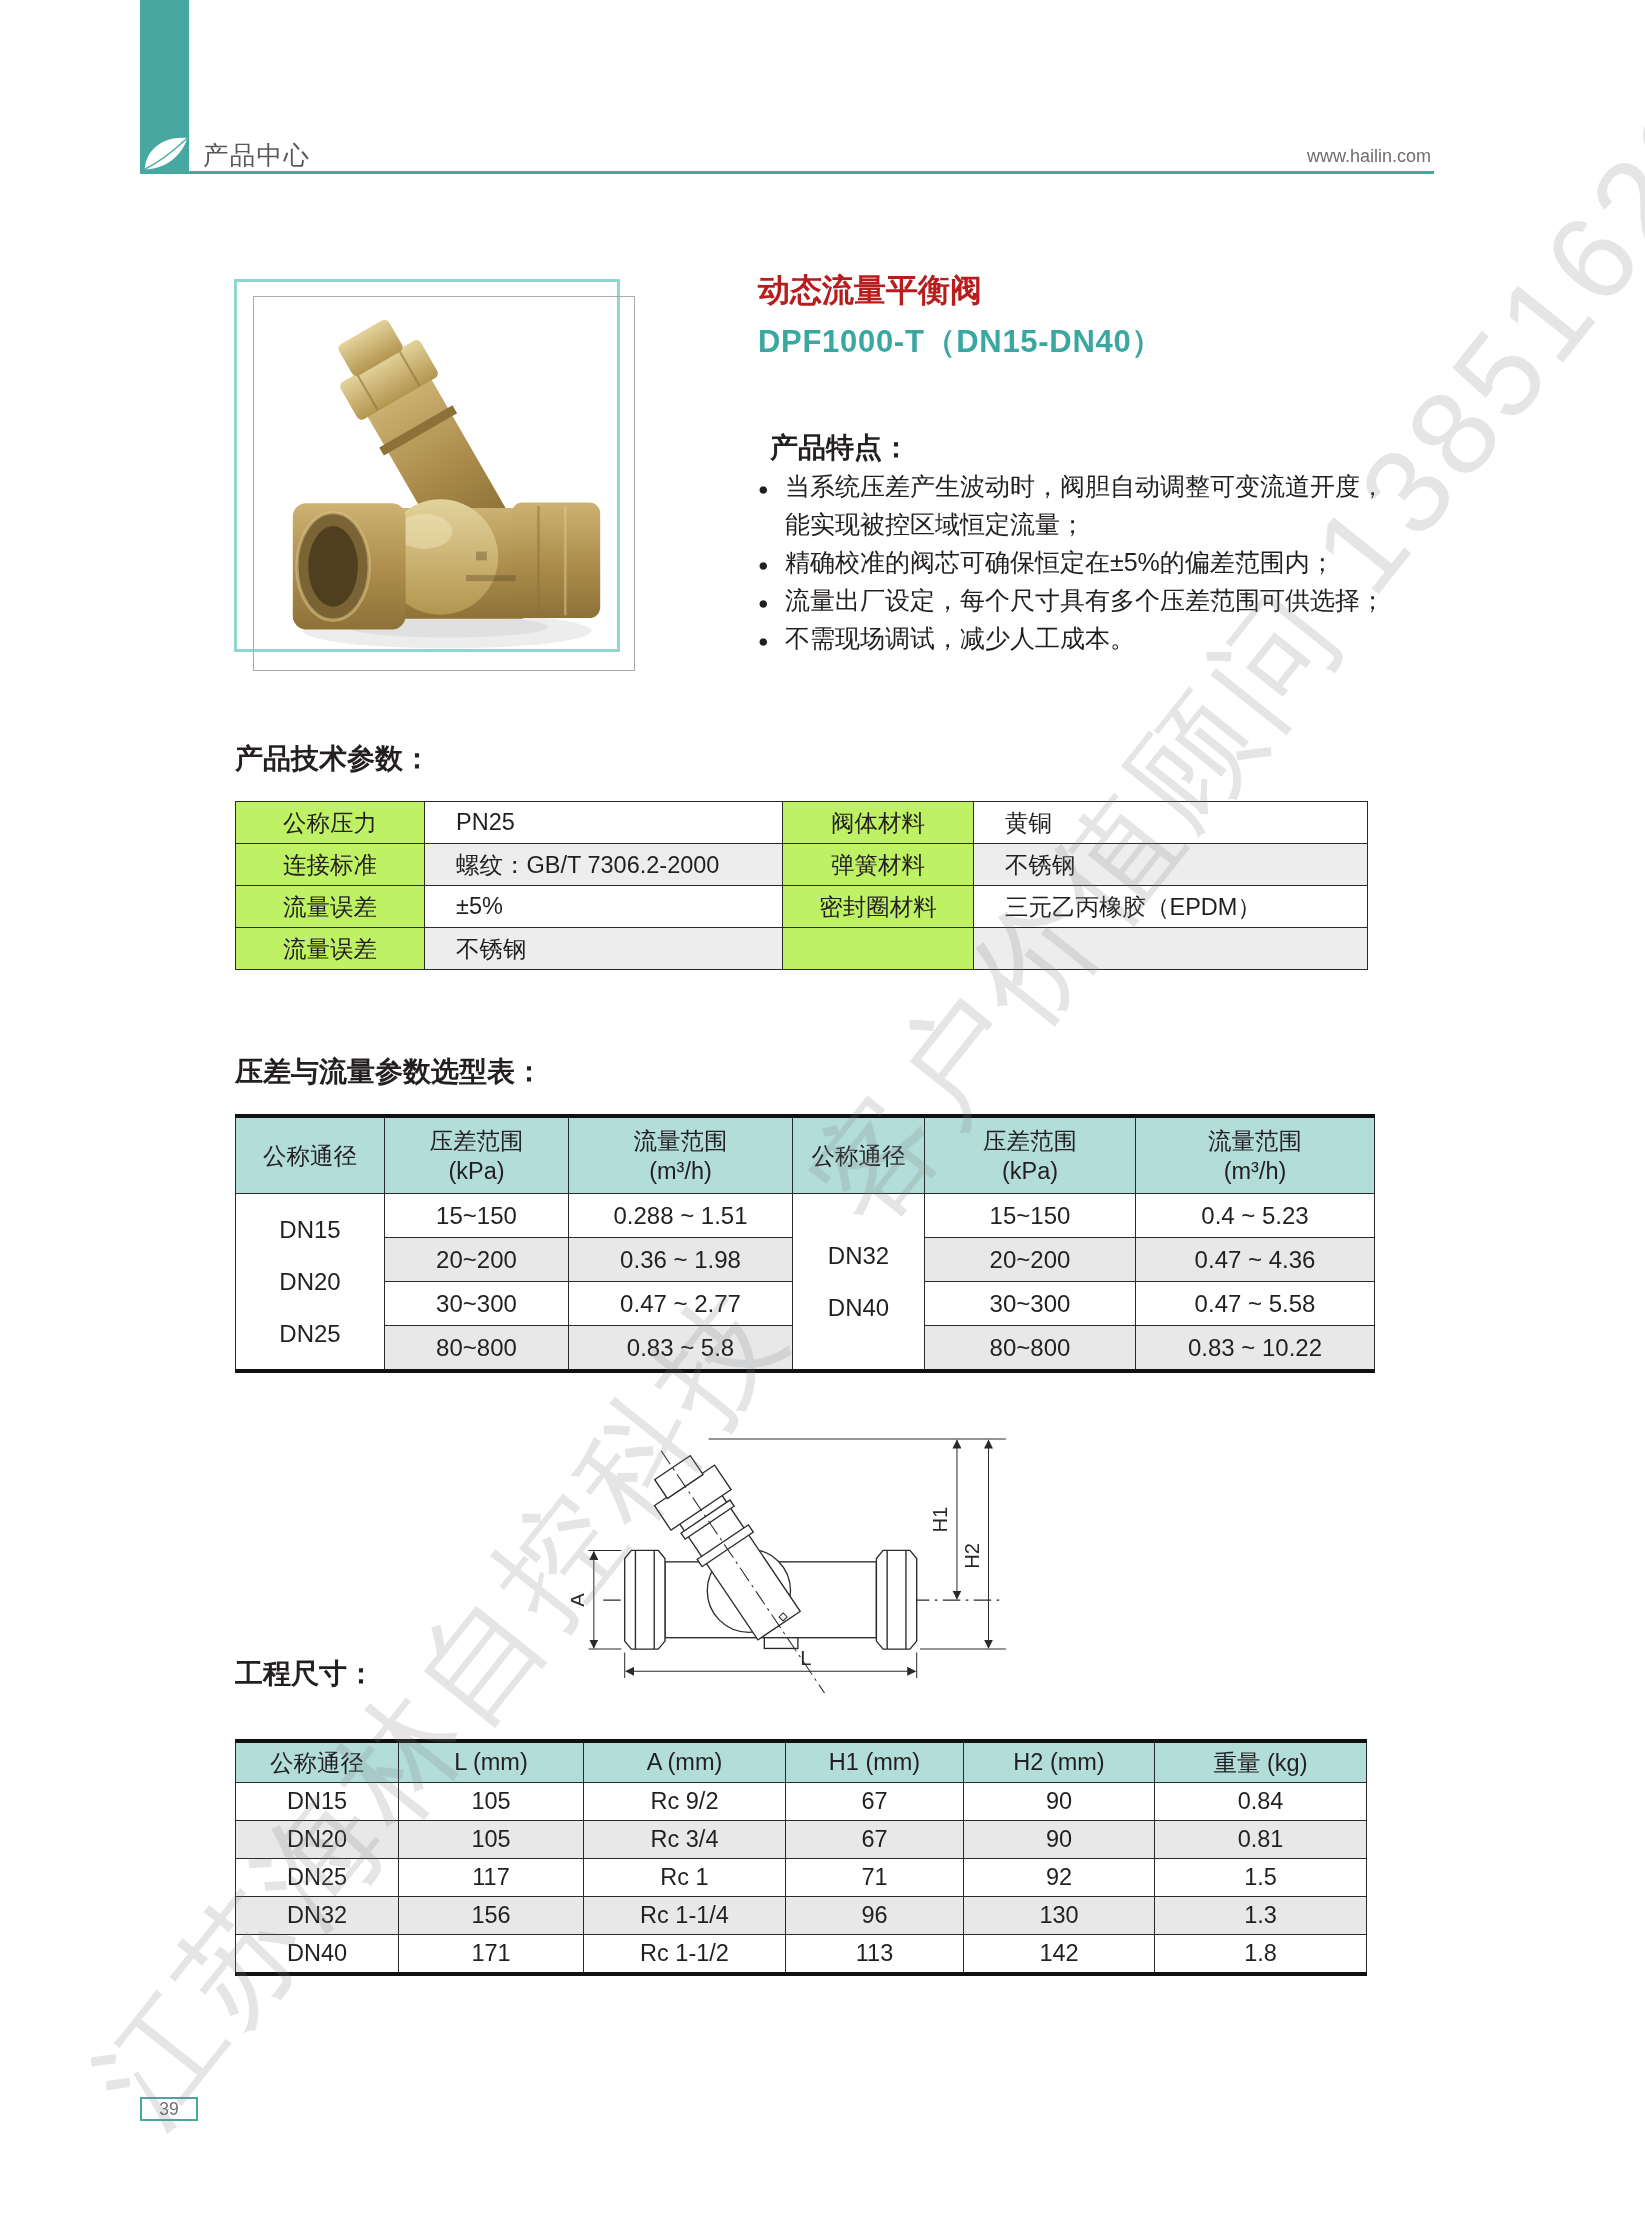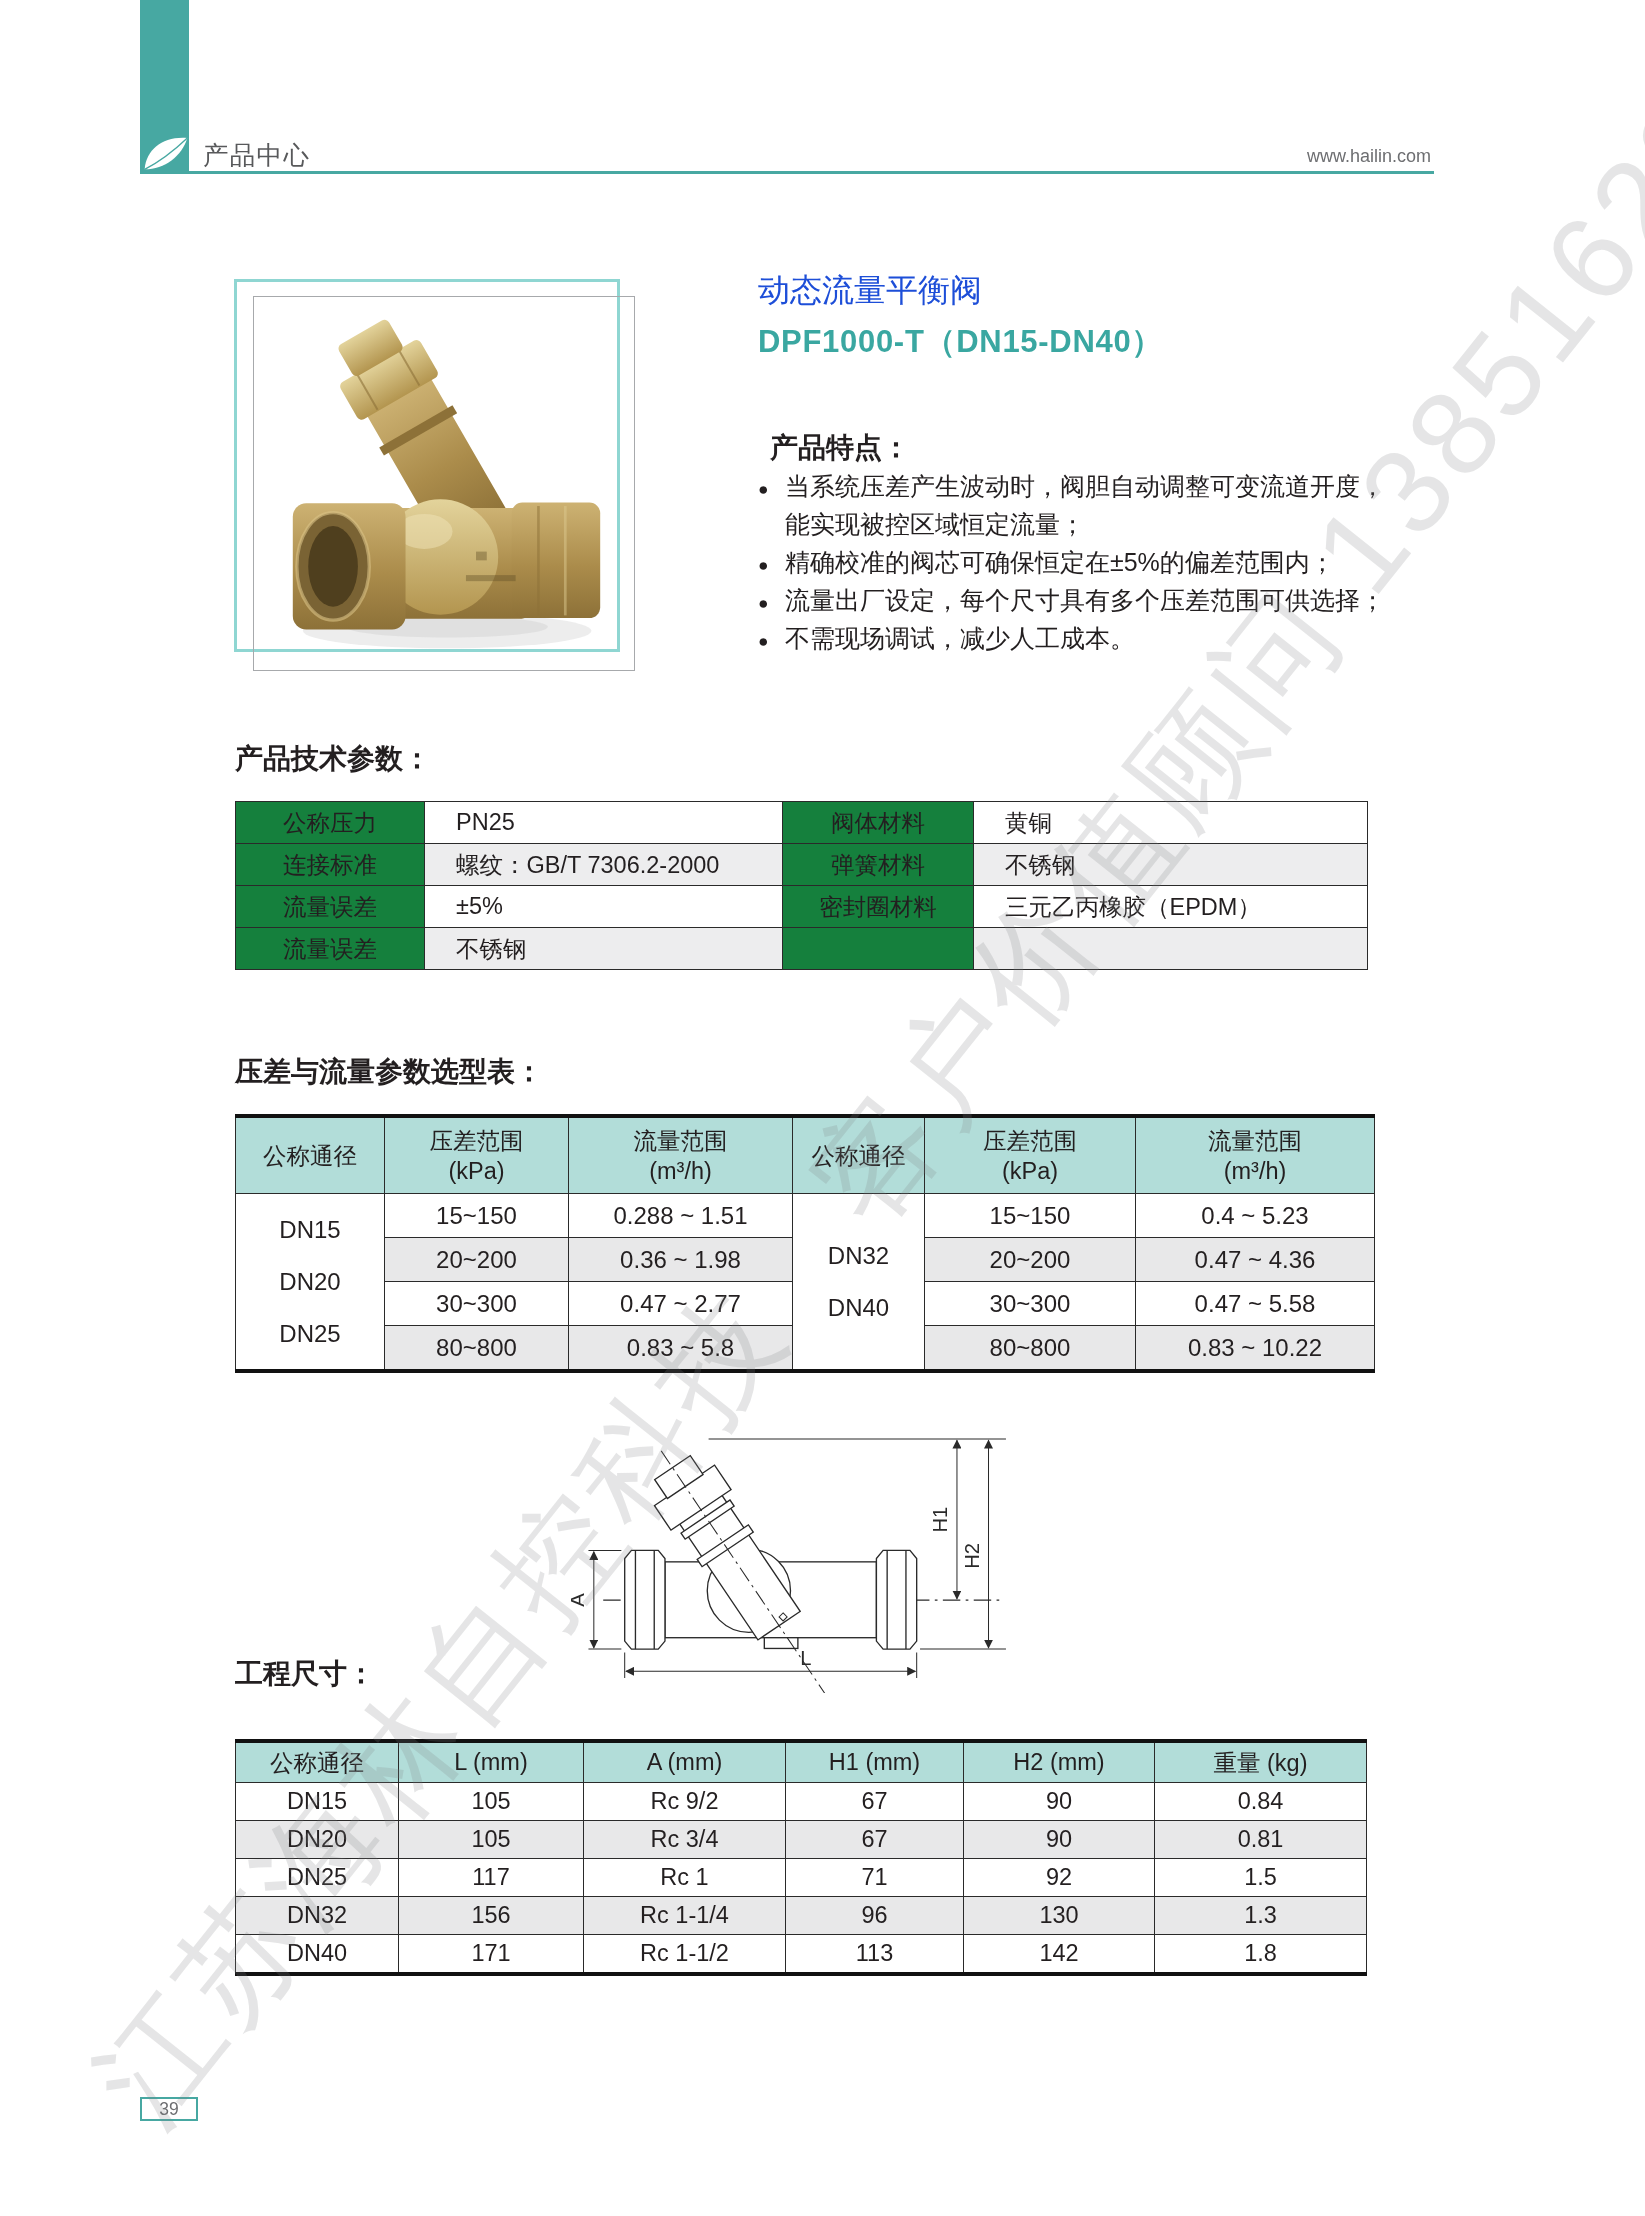--- a/index.html
+++ b/index.html
@@ -13,42 +13,42 @@
   .section-label{left:203px;top:138px;font-size:25.5px;color:#58595b;letter-spacing:1.3px;}
   .header-line{left:140px;top:171px;width:1294px;height:2.7px;background:#47a8a2;}
   .website{left:1229px;top:146px;width:202px;text-align:right;font-size:18px;color:#6d6e71;}
 
   
   .frame-teal{left:234px;top:279px;width:380px;height:367px;border:3.4px solid #8fd6d2;background:transparent;}
   .frame-gray{left:253px;top:296px;width:380px;height:373px;border:1.3px solid #a7a9ac;background:transparent;}
   .valve-photo{left:271px;top:310px;}
 
   
-  .title1{left:758px;top:269px;font-size:32px;font-weight:400;color:#1d4ed8;}
+  .title1{left:758px;top:269px;font-size:32px;font-weight:700;color:#b91c1c;}
   .title2{left:758px;top:321px;font-size:31px;font-weight:700;color:#3aa7a1;letter-spacing:0.7px;}
   .features-heading{left:758px;top:429px;font-size:28px;font-weight:700;margin-left:12px;}
   .features{left:758px;top:470px;width:806px;}
   .feature-line{display:flex;align-items:baseline;height:38px;font-size:25px;}
   .feature-line .dot{width:27px;font-size:17.5px;line-height:38px;}
   .feature-line .txt{flex:1;}
 
   
   .h-tech{left:235px;top:740px;font-size:28px;font-weight:700;}
   .h-sel{left:235px;top:1053px;font-size:28px;font-weight:700;}
   .h-dims{left:235px;top:1655px;font-size:28px;font-weight:700;}
 
   
   table{border-collapse:collapse;table-layout:fixed;}
   td,th{padding:0;font-weight:400;}
 
   
   .tech-table{left:235px;top:801px;}
   .tech-table table{width:1132px;}
   .tech-table td{border:1.3px solid #2a2a2a;height:41px;font-size:23.5px;}
-  .tech-table td.h{background:#15803d;text-align:center;}
+  .tech-table td.h{background:#bef264;text-align:center;}
   .tech-table td.v{background:#fff;padding-left:31px;}
   .tech-table tbody tr:nth-child(even) td.v{background:#ededee;}
 
   
   .sel-table{left:235px;top:1114px;}
   .sel-table table{width:1139px;border-top:4px solid #111;border-bottom:4px solid #111;}
   .sel-table th{background:#b2ddd9;border:1.3px solid #2a2a2a;height:75px;
                 font-size:23.5px;text-align:center;line-height:30px;}
   .sel-table td{border:1.3px solid #2a2a2a;height:43px;text-align:center;font-size:24px;background:#fff;}
   .sel-table tbody tr:nth-child(even) td{background:#e8e8e9;}

